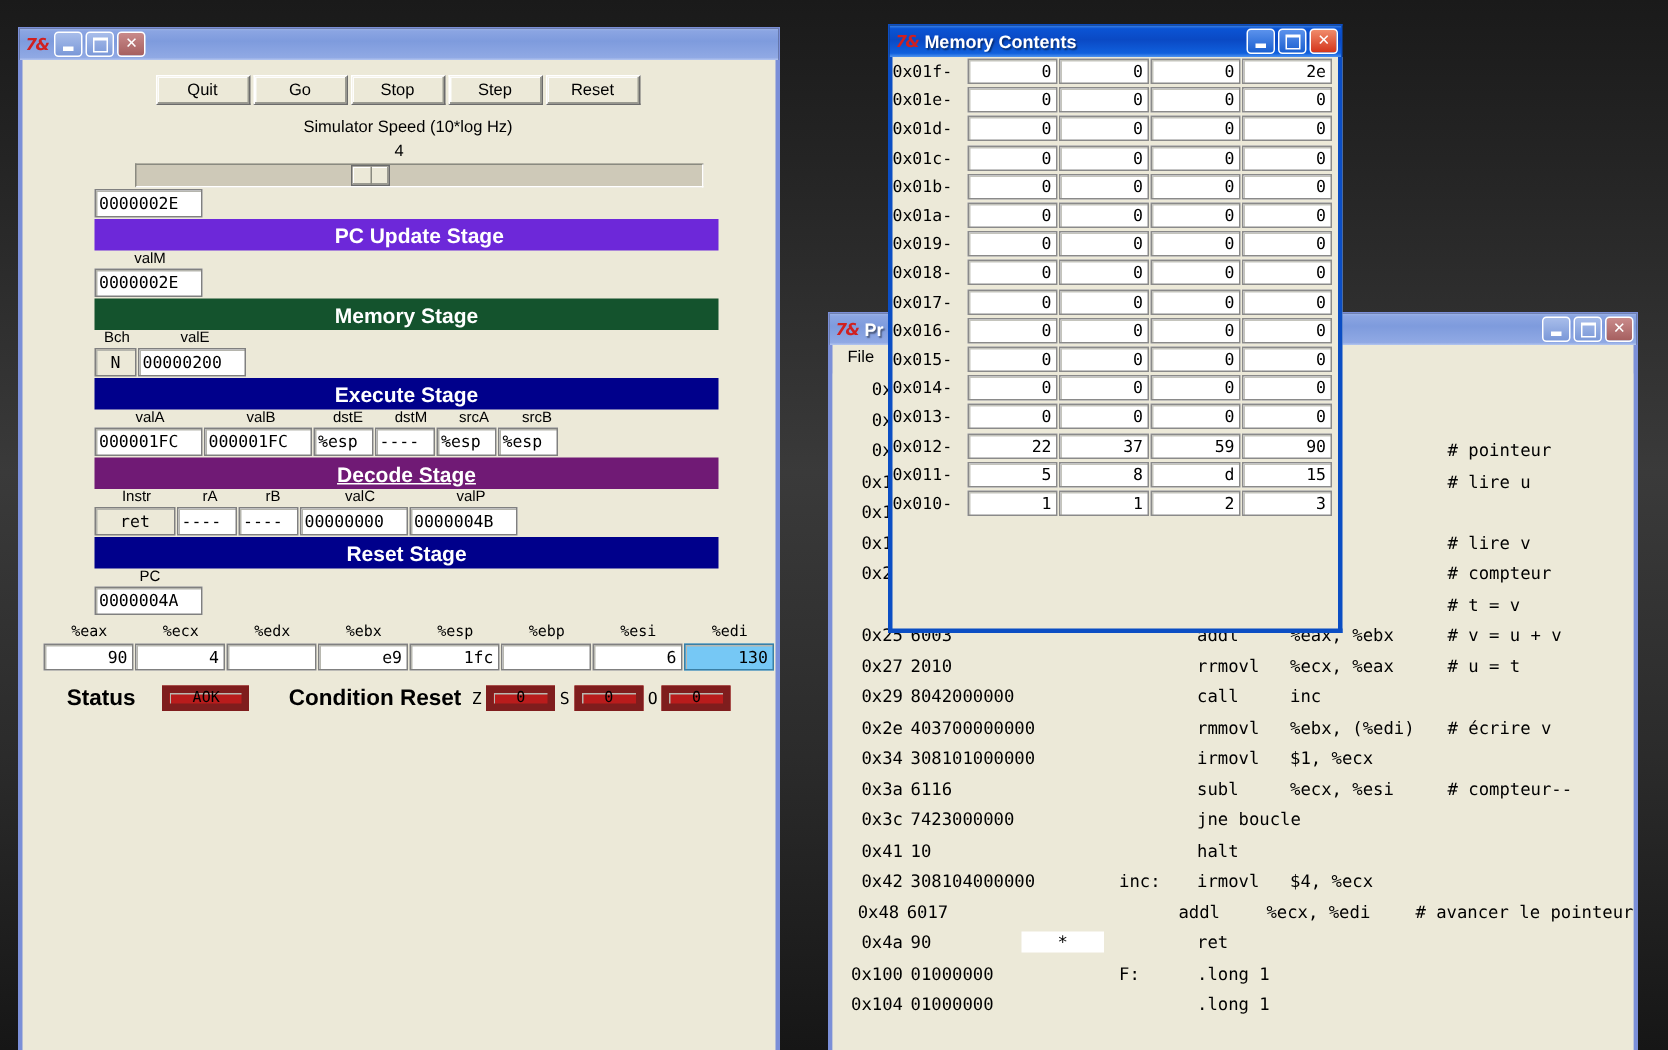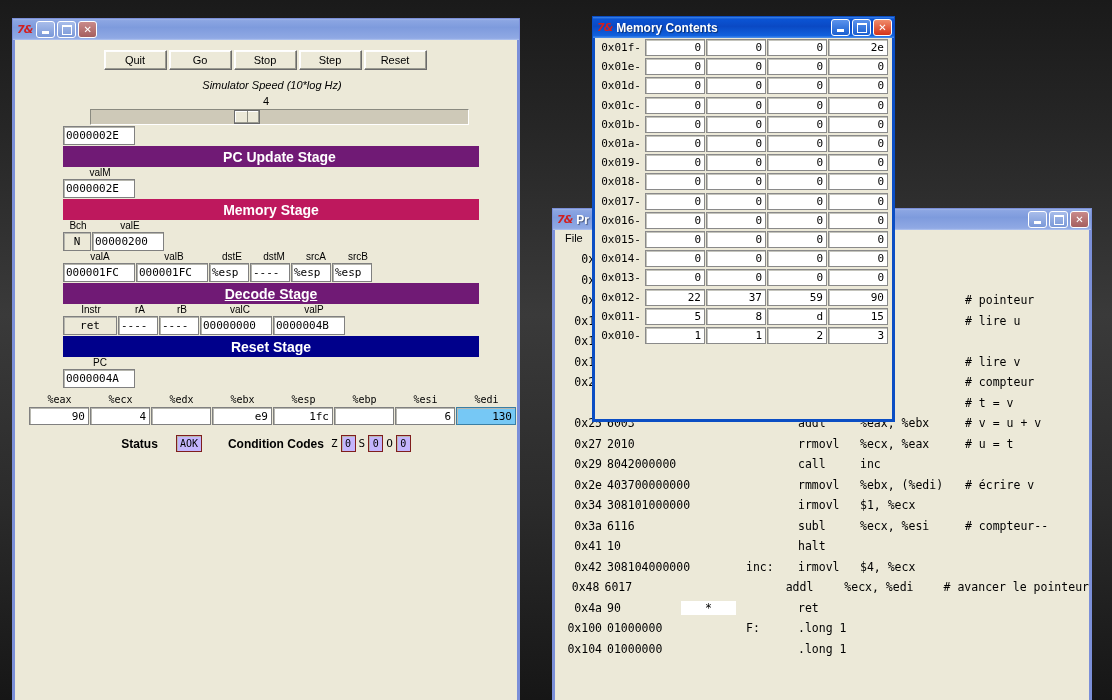--- a/index.html
+++ b/index.html
@@ -61,21 +61,21 @@
   #proc-win .frame{padding:0;overflow:hidden;position:relative;}
   .btn-row{display:flex;justify-content:center;gap:0px;margin-top:10px;}
   .sbtn{
     width:63px;height:20px;box-sizing:border-box;
     background:#ece9d8;border:1px solid #6b6b6b;
     border-top-color:#fff;border-left-color:#fff;
     box-shadow:inset -1px -1px 0 #9a9a90, inset 1px 1px 0 #fdfdfd;
     font-size:11px;font-family:"Liberation Sans",sans-serif;color:#000;
     display:flex;align-items:center;justify-content:center;margin-right:2px;
   }
-  .speed-label{text-align:center;font-size:11px;margin-top:9px;color:#000;padding-left:12px;font-style:italic;}
+  .speed-label{text-align:center;font-size:11px;margin-top:9px;color:#000;padding-left:12px;}
   .speed-value{text-align:center;font-size:11px;margin-top:4px;color:#000;}
   .slider-track{
     margin:2px 48px 0 75px;height:16px;box-sizing:border-box;
     background:#cec9b8;border:1px solid #8a8a80;
     border-right-color:#fff;border-bottom-color:#fff;position:relative;
   }
   .slider-thumb{
     position:absolute;left:38%;top:0px;width:26px;height:14px;box-sizing:border-box;
     background:#ece9d8;border:1px solid #6b6b6b;
     box-shadow:inset -1px -1px 0 #9a9a90, inset 1px 1px 0 #fff;
@@ -111,26 +111,26 @@
     width:62px;box-sizing:border-box;height:18px;background:#fff;
     border:1px solid #808080;box-shadow:inset 1px 1px 0 #b8b8b0;
     font-family:"DejaVu Sans Mono",monospace;font-size:11px;color:#000;
     display:flex;align-items:center;justify-content:flex-end;padding-right:3px;margin-right:1px;
   }
   .reg-cells div.hl{background:#76c8f5;border-color:#3a7fa5;}
   .status-row{
     display:flex;align-items:center;justify-content:center;margin-top:10px;gap:0;
     font-family:"Liberation Sans",sans-serif;
   }
-  .status-row .lbl{font-size:12px;font-weight:bold;color:#000;}
+  .status-row .lbl{font-size:15px;font-weight:bold;color:#000;}
   .minibox{
-    box-sizing:border-box;height:17px;min-width:15px;background:#c4b5fd;
-    border:1px solid #7f1d1d;box-shadow:inset 1px 1px 0 #b8b8b0;
+    box-sizing:border-box;height:17px;min-width:15px;background:#b91c1c;
+    border:5px solid #7f1d1d;box-shadow:inset 1px 1px 0 #b8b8b0;
     font-family:"DejaVu Sans Mono",monospace;font-size:10px;color:#000;
-    display:flex;align-items:center;justify-content:center;padding:0 3px;
+    display:flex;align-items:center;justify-content:center;padding:0 15px;
   }
   .cc-letter{font-family:"DejaVu Sans Mono",monospace;font-size:11px;color:#000;margin:0 3px;}
 
   
   #prog-win{left:552px;top:208px;width:540px;height:478px;}
   #prog-win .frame{overflow:hidden;background:#ece9d8;position:relative;}
   .menubar{height:17px;font-size:11px;color:#000;padding:2px 0 0 10px;box-sizing:border-box;}
   .code-area{
     position:absolute;left:0;right:0;top:19px;bottom:0;overflow:hidden;background:#ece9d8;
     font-family:"DejaVu Sans Mono",monospace;font-size:11.5px;color:#000;
@@ -145,21 +145,21 @@
   .c-cmt{flex:1;box-sizing:border-box;}
 
   
   #mem-win{left:592px;top:16px;width:303px;height:384px;}
   #mem-win .frame{overflow:hidden;background:#ece9d8;}
   .mem-head{display:flex;height:18px;align-items:center;font-family:"DejaVu Sans Mono",monospace;font-size:11px;color:#000;}
   .mem-head .rowlab{width:50px;}
   .mem-head div.col{width:62px;text-align:center;}
   .mem-row{display:flex;height:19.2px;align-items:center;}
   .mem-row .rowlab{
-    width:50px;text-align:right;padding-right:4px;box-sizing:border-box;
+    width:50px;padding-right:4px;box-sizing:border-box;
     font-family:"DejaVu Sans Mono",monospace;font-size:11px;color:#000;
   }
   .mem-cell{
     width:60px;box-sizing:border-box;height:17px;background:#fff;
     border:1px solid #8a8a8a;box-shadow:inset 1px 1px 0 #c4c4bc;
     font-family:"DejaVu Sans Mono",monospace;font-size:11px;color:#000;
     display:flex;align-items:center;justify-content:flex-end;padding-right:3px;margin-right:1px;
   }
 </style>
 </head>
@@ -191,20 +191,21 @@
         <div class="code-line"><div class="c-addr">0x17</div><div class="c-bytes"></div><div class="c-gutter"></div><div class="c-label"></div><div class="c-op"></div><div class="c-args"></div><div class="c-cmt"></div></div>
         <div class="code-line"><div class="c-addr">0x1d</div><div class="c-bytes"></div><div class="c-gutter"></div><div class="c-label"></div><div class="c-op"></div><div class="c-args">ebx</div><div class="c-cmt"># lire v</div></div>
         <div class="code-line"><div class="c-addr">0x23</div><div class="c-bytes"></div><div class="c-gutter"></div><div class="c-label"></div><div class="c-op"></div><div class="c-args"></div><div class="c-cmt"># compteur</div></div>
         <div class="code-line"><div class="c-addr"></div><div class="c-bytes"></div><div class="c-gutter"></div><div class="c-label"></div><div class="c-op"></div><div class="c-args"></div><div class="c-cmt"># t = v</div></div>
         <div class="code-line"><div class="c-addr">0x25</div><div class="c-bytes">6003</div><div class="c-gutter"></div><div class="c-label"></div><div class="c-op">addl</div><div class="c-args">%eax, %ebx</div><div class="c-cmt"># v = u + v</div></div>
         <div class="code-line"><div class="c-addr">0x27</div><div class="c-bytes">2010</div><div class="c-gutter"></div><div class="c-label"></div><div class="c-op">rrmovl</div><div class="c-args">%ecx, %eax</div><div class="c-cmt"># u = t</div></div>
         <div class="code-line"><div class="c-addr">0x29</div><div class="c-bytes">8042000000</div><div class="c-gutter"></div><div class="c-label"></div><div class="c-op">call</div><div class="c-args">inc</div><div class="c-cmt"></div></div>
         <div class="code-line"><div class="c-addr">0x2e</div><div class="c-bytes">403700000000</div><div class="c-gutter"></div><div class="c-label"></div><div class="c-op">rmmovl</div><div class="c-args">%ebx, (%edi)</div><div class="c-cmt"># écrire v</div></div>
         <div class="code-line"><div class="c-addr">0x34</div><div class="c-bytes">308101000000</div><div class="c-gutter"></div><div class="c-label"></div><div class="c-op">irmovl</div><div class="c-args">$1, %ecx</div><div class="c-cmt"></div></div>
         <div class="code-line"><div class="c-addr">0x3a</div><div class="c-bytes">6116</div><div class="c-gutter"></div><div class="c-label"></div><div class="c-op">subl</div><div class="c-args">%ecx, %esi</div><div class="c-cmt"># compteur--</div></div>
+        <div class="code-line"><div class="c-addr">0x3c</div><div class="c-bytes">7423000000</div><div class="c-gutter"></div><div class="c-label"></div><div class="c-op">jne boucle</div><div class="c-args"></div><div class="c-cmt"></div></div>
         <div class="code-line"><div class="c-addr">0x41</div><div class="c-bytes">10</div><div class="c-gutter"></div><div class="c-label"></div><div class="c-op">halt</div><div class="c-args"></div><div class="c-cmt"></div></div>
         <div class="code-line"><div class="c-addr">0x42</div><div class="c-bytes">308104000000</div><div class="c-gutter"></div><div class="c-label">inc:</div><div class="c-op">irmovl</div><div class="c-args">$4, %ecx</div><div class="c-cmt"></div></div>
         <div class="code-line"><div class="c-addr">0x48</div><div class="c-bytes">6017</div><div class="c-gutter"></div><div class="c-label"></div><div class="c-op">addl</div><div class="c-args">%ecx, %edi</div><div class="c-cmt"># avancer le pointeur</div></div>
         <div class="code-line"><div class="c-addr">0x4a</div><div class="c-bytes">90</div><div class="c-gutter">*</div><div class="c-label"></div><div class="c-op">ret</div><div class="c-args"></div><div class="c-cmt"></div></div>
         <div class="code-line"><div class="c-addr">0x100</div><div class="c-bytes">01000000</div><div class="c-gutter"></div><div class="c-label">F:</div><div class="c-op">.long 1</div><div class="c-args"></div><div class="c-cmt"></div></div>
         <div class="code-line"><div class="c-addr">0x104</div><div class="c-bytes">01000000</div><div class="c-gutter"></div><div class="c-label"></div><div class="c-op">.long 1</div><div class="c-args"></div><div class="c-cmt"></div></div>
       </div>
   </div>
 </div>
 
@@ -233,40 +234,41 @@
     <div class="speed-value">4</div>
     <div class="slider-track">
       <div class="slider-thumb"></div>
     </div>
     <div id="stages-container">
         <div class="fieldgroup">
           <div class="frow">
             <div class="fcell" style="width: 72px; justify-content: flex-start;">0000002E</div>
           </div>
         </div>
-        <div class="stage-bar" style="background: #701a75; padding-left: 17px;">PC Update Stage</div>
+        <div class="stage-bar" style="background: #6d28d9; padding-left: 17px;">PC Update Stage</div>
         <div class="fieldgroup">
           <div class="flabels">
             <div class="flab" style="width: 74px;">valM</div>
           </div>
           <div class="frow">
             <div class="fcell" style="width: 72px; justify-content: flex-start;">0000002E</div>
           </div>
         </div>
-        <div class="stage-bar" style="background: #be185d;">Memory Stage</div>
+        <div class="stage-bar" style="background: #14532d;">Memory Stage</div>
         <div class="fieldgroup">
           <div class="flabels">
             <div class="flab" style="width: 30px;">Bch</div>
             <div class="flab" style="width: 74px;">valE</div>
           </div>
           <div class="frow">
             <div class="fcell gray" style="width: 28px;">N</div>
             <div class="fcell" style="width: 72px; justify-content: flex-start;">00000200</div>
           </div>
         </div>
+        <div class="stage-bar" style="background: rgb(0, 0, 139);">Execute Stage</div>
         <div class="fieldgroup">
           <div class="flabels">
             <div class="flab" style="width: 74px;">valA</div>
             <div class="flab" style="width: 74px;">valB</div>
             <div class="flab" style="width: 42px;">dstE</div>
             <div class="flab" style="width: 42px;">dstM</div>
             <div class="flab" style="width: 42px;">srcA</div>
             <div class="flab" style="width: 42px;">srcB</div>
           </div>
           <div class="frow">
@@ -323,21 +325,21 @@
           <div>e9</div>
           <div>1fc</div>
           <div></div>
           <div>6</div>
           <div class="hl" style="background: rgb(118, 200, 245);">130</div>
         </div>
     </div>
     <div class="status-row">
       <span class="lbl">Status</span>
       <span class="minibox" style="margin-left:18px">AOK</span>
-      <span class="lbl" style="margin-left:26px">Condition Codes</span>
+      <span class="lbl" style="margin-left:26px">Condition Reset</span>
       <span id="cc-container" style="display:flex;align-items:center;margin-left:4px">
           <span class="cc-letter">Z</span>
           <span class="minibox">0</span>
           <span class="cc-letter">S</span>
           <span class="minibox">0</span>
           <span class="cc-letter">O</span>
           <span class="minibox">0</span>
         </span>
     </div>
   </div>

